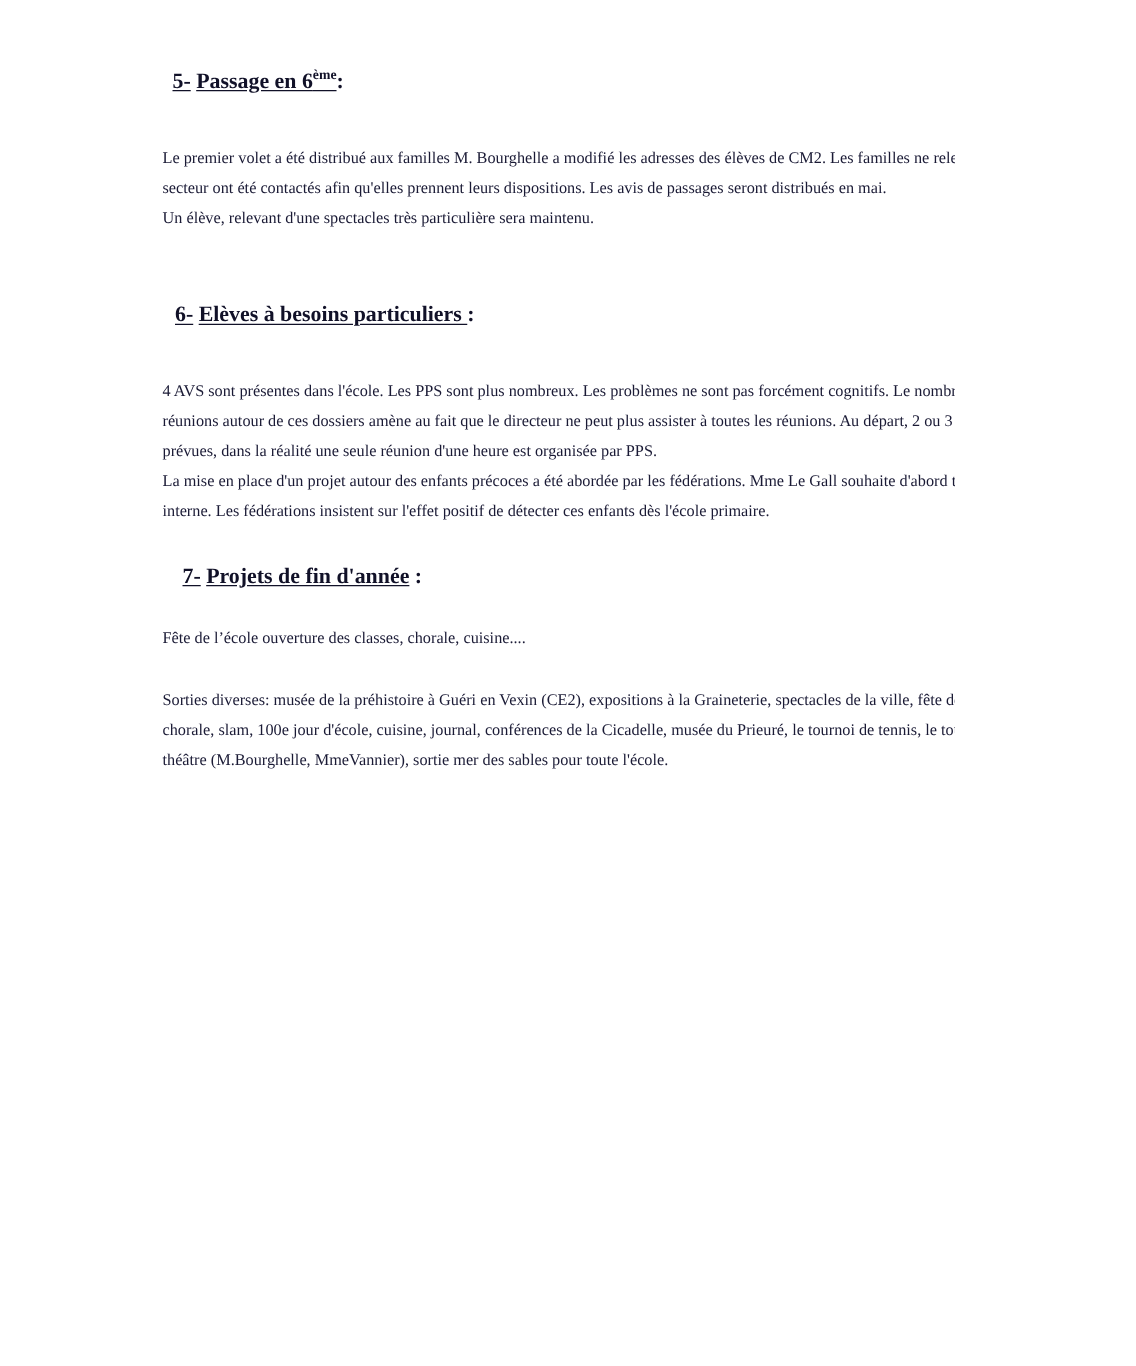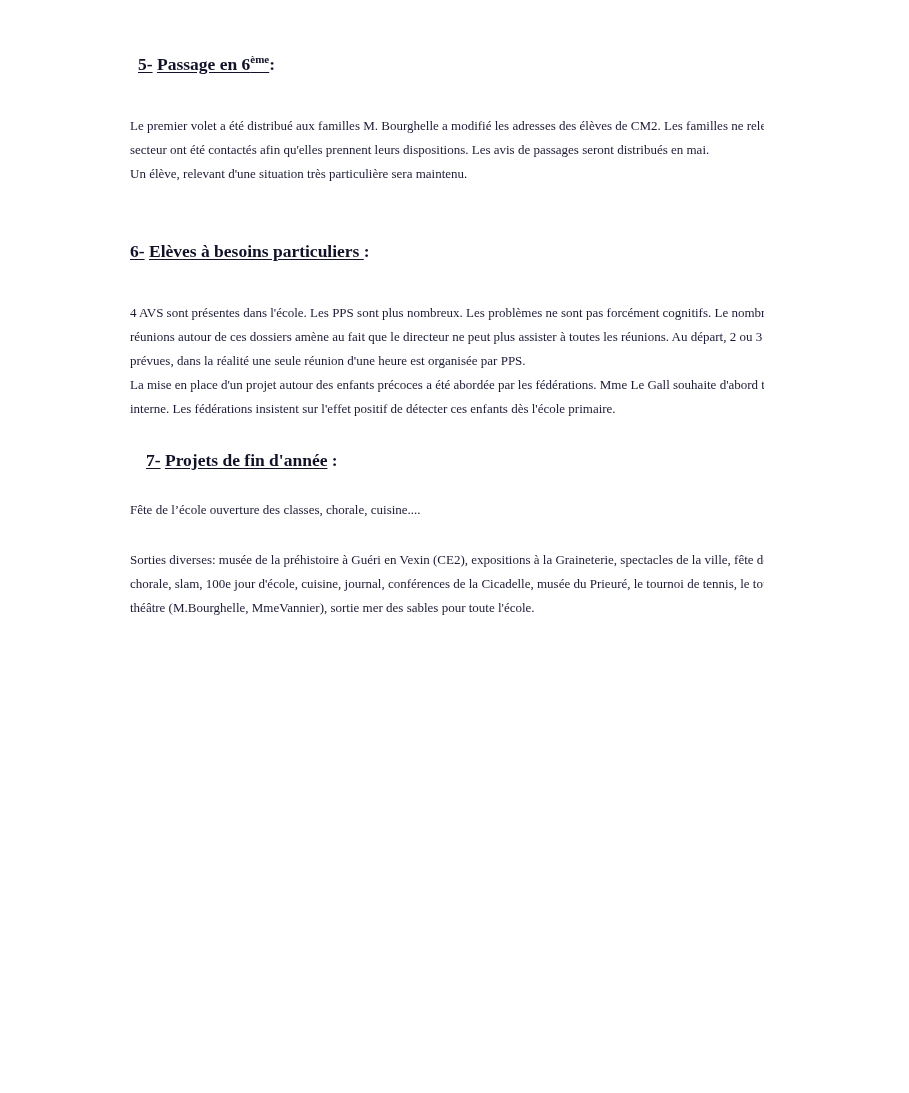--- a/index.html
+++ b/index.html
@@ -41,21 +41,21 @@
   .section-heading .sup {
     font-size: 11px;
     vertical-align: super;
     line-height: 0;
   }
   .section-heading .colon {
     text-decoration: none;
     font-weight: bold;
   }
   .indent-sm { margin-left: 8px; }
-  .indent-md { }
+  .indent-md { margin-left: 10px; }
   .indent-none { margin-left: 16px; }
 
   p.para {
     font-size: 13px;
     line-height: 24.2px;
     margin: 0;
     text-align: left;
     color: #1a1a35;
   }
   .gap-26 { height: 26px; }
@@ -66,21 +66,21 @@
 <body>
 
 <div class="page">
   <div class="doc-body">
 
     <div class="section-heading indent-sm"><span class="num">5-</span> <span class="title"><span>Passage en 6</span><span class="sup">ème</span></span><span class="colon">:</span></div>
 
     <div class="gap-38"></div>
 
     <p class="para">Le premier volet a été distribué aux familles M. Bourghelle a modifié les adresses des élèves de CM2. Les familles ne relevant pas du collège de secteur ont été  contactés afin qu'elles prennent leurs dispositions. Les avis de passages seront distribués en mai.</p>
-    <p class="para">Un élève, relevant d'une situation très particulière sera maintenu.</p>
+    <p class="para">Un élève, relevant d'une spectacles très particulière sera maintenu.</p>
 
     <div class="gap-52"></div>
 
     <div class="section-heading indent-md"><span class="num">6-</span> <span class="title">Elèves à besoins particuliers </span><span class="colon">:</span></div>
 
     <div class="gap-38"></div>
 
     <p class="para">4 AVS sont présentes dans l'école. Les PPS sont plus nombreux.  Les problèmes ne sont pas forcément cognitifs. Le nombre très important de réunions autour de ces dossiers amène au fait que le directeur ne peut plus assister à toutes les réunions. Au départ, 2 ou 3 réunions étaient prévues, dans la réalité une seule réunion d'une heure est organisée par PPS.</p>
     <p class="para">La mise en place d'un projet autour des enfants précoces a été abordée par les fédérations. Mme Le Gall souhaite d'abord traiter le dossier en interne. Les fédérations insistent sur l'effet positif de détecter ces enfants dès l'école primaire.</p>
 

